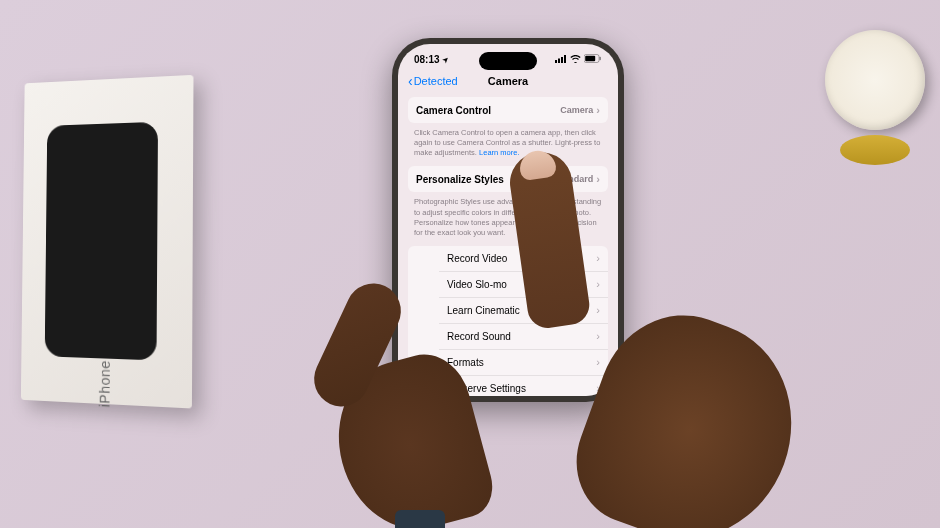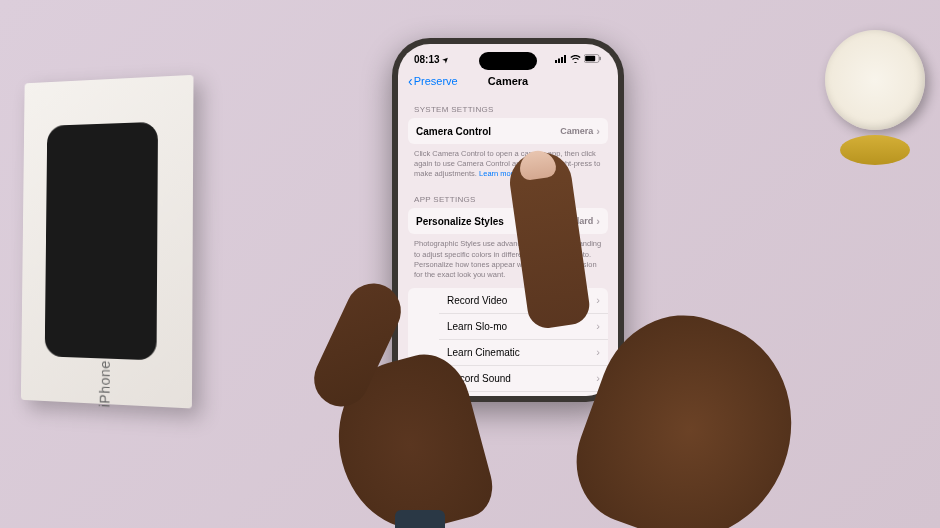--- a/index.html
+++ b/index.html
@@ -324,61 +324,59 @@
               <rect x="1.2" y="1.7" width="10" height="5.6" rx="1" fill="#000"></rect>
               <rect x="15.5" y="2.8" width="1.3" height="3.4" rx="0.6" fill="#000" opacity="0.5"></rect>
             </svg>
         </span>
       </div>
     </div>
 
     <div class="nav-bar">
       <div class="back-link">
         <span class="back-chevron">‹</span>
-        <span>Preserve</span>
+        <span>Detected</span>
       </div>
       <div class="nav-title">Camera</div>
     </div>
 
     <div class="settings-content">
 
-      <div class="section-header">SYSTEM SETTINGS</div>
 
       <div class="settings-row">
         <span class="settings-row-label">Camera Control</span>
         <span class="settings-row-value">
           <span>Camera</span>
           <span class="chevron-right">›</span>
         </span>
       </div>
 
       <div class="section-footer">
         <span>Click Camera Control to open a camera app, then click again to use Camera Control as a shutter. Light-press to make adjustments.</span>
         <span class="learn-more">Learn more.</span>
       </div>
 
-      <div class="section-header">APP SETTINGS</div>
 
       <div class="settings-row">
         <span class="settings-row-label">Personalize Styles</span>
         <span class="settings-row-value">
           <span>Standard</span>
           <span class="chevron-right">›</span>
         </span>
       </div>
 
       <div class="section-footer">Photographic Styles use advanced scene understanding to adjust specific colors in different parts of the photo. Personalize how tones appear with incredible precision for the exact look you want.</div>
 
       <div class="settings-list">
         <div class="settings-list-item">
           <span>Record Video</span>
           <span class="chevron-right">›</span>
         </div>
         <div class="settings-list-item">
-          <span>Learn Slo-mo</span>
+          <span>Video Slo-mo</span>
           <span class="chevron-right">›</span>
         </div>
         <div class="settings-list-item">
           <span>Learn Cinematic</span>
           <span class="chevron-right">›</span>
         </div>
         <div class="settings-list-item">
           <span>Record Sound</span>
           <span class="chevron-right">›</span>
         </div>

